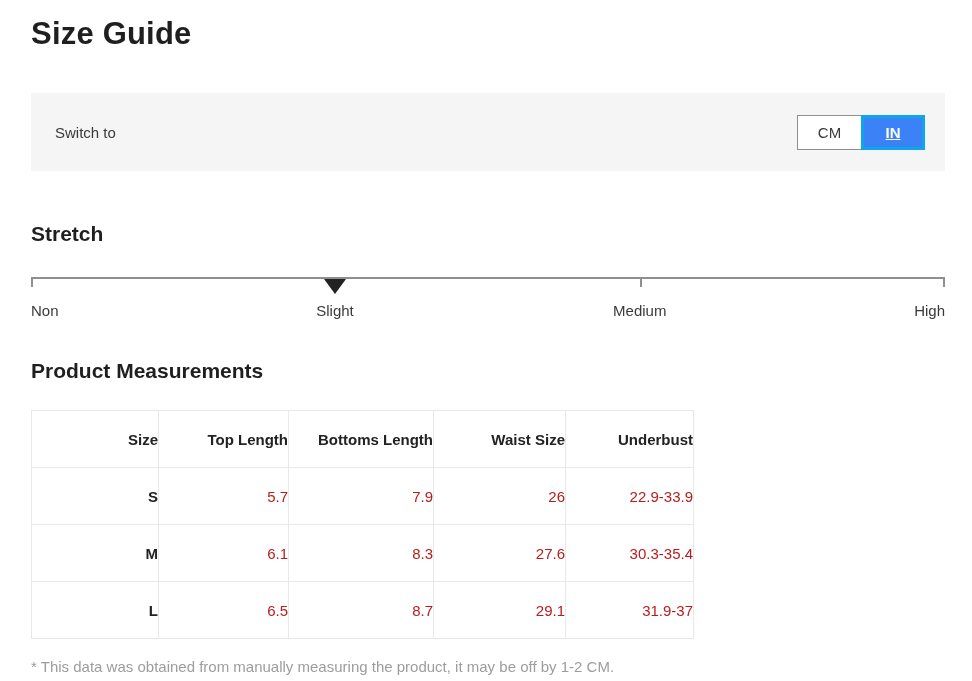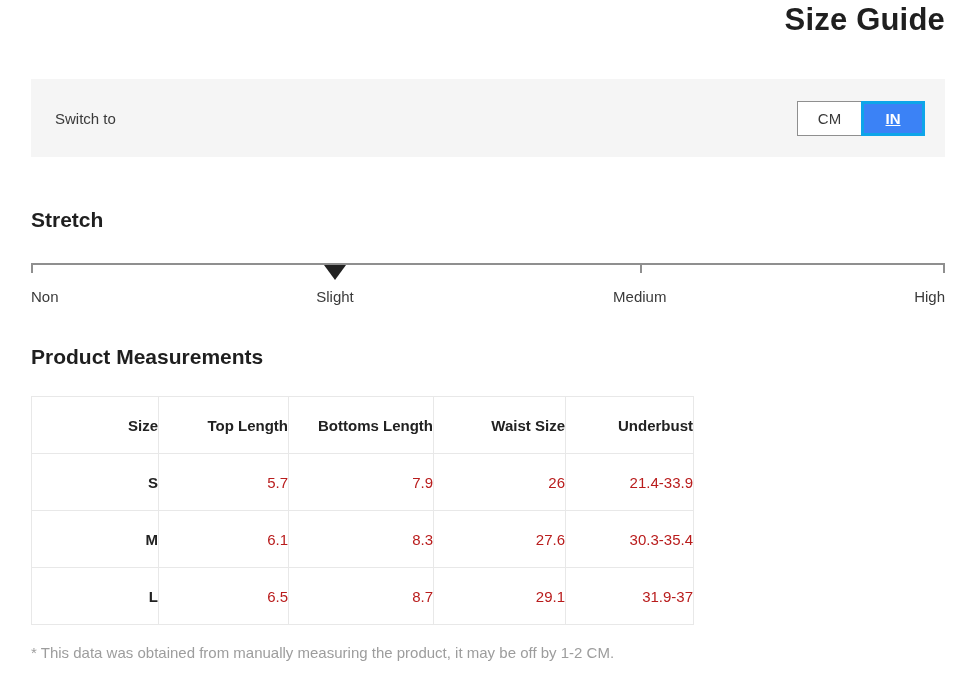--- a/index.html
+++ b/index.html
@@ -8,25 +8,25 @@
     width: 972px;
     height: 681px;
     font-family: "Liberation Sans", sans-serif;
     color: #222222;
     overflow: hidden;
   }
   .shell { padding: 0 27px 0 31px; }
 
   
   .page-title {
-    text-align: right;
+    text-align: left;
     font-size: 31px;
     font-weight: 700;
     color: #1f1f1f;
-    padding-top: 2px;
+    padding-top: 16px;
     letter-spacing: 0.2px;
   }
 
   
   .unit-bar {
     margin-top: 41px;
     height: 78px;
     background: #f5f5f5;
     display: flex;
     align-items: center;
@@ -190,21 +190,21 @@
         <th>Waist Size</th>
         <th>Underbust</th>
       </tr>
     </thead>
     <tbody>
       <tr>
         <td class="size-cell">S</td>
         <td>5.7</td>
         <td>7.9</td>
         <td>26</td>
-        <td>21.4-33.9</td>
+        <td>22.9-33.9</td>
       </tr>
       <tr>
         <td class="size-cell">M</td>
         <td>6.1</td>
         <td>8.3</td>
         <td>27.6</td>
         <td>30.3-35.4</td>
       </tr>
       <tr>
         <td class="size-cell">L</td>

